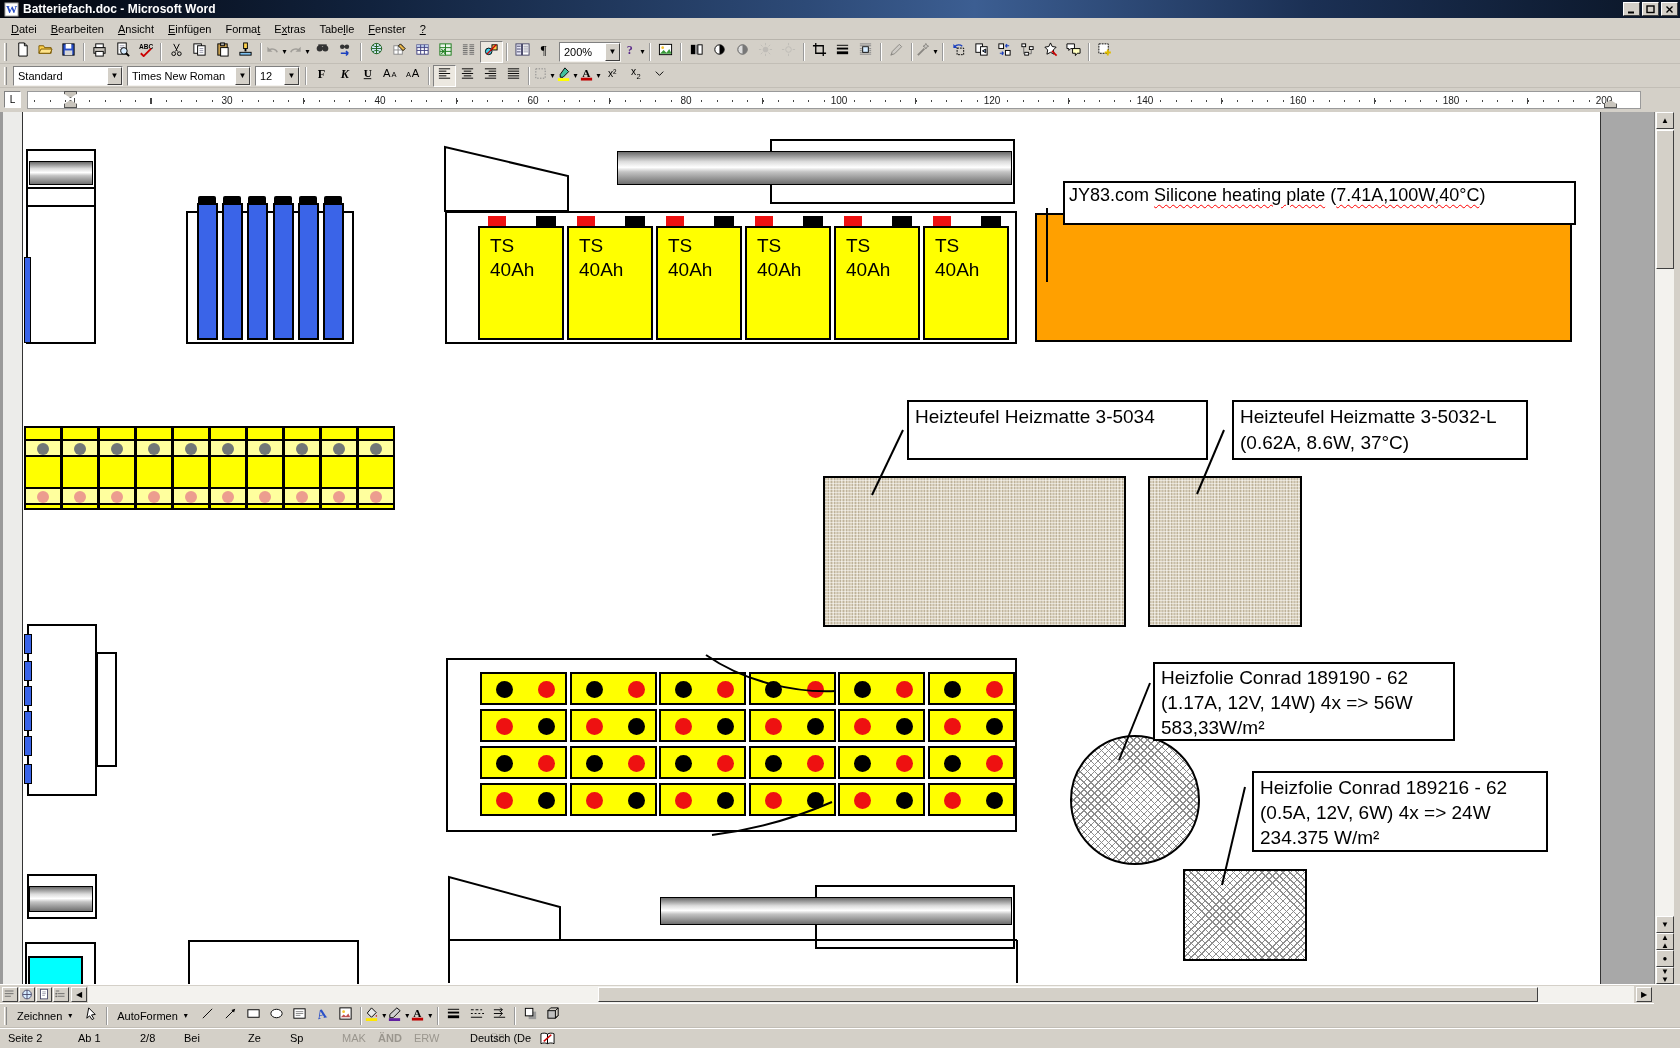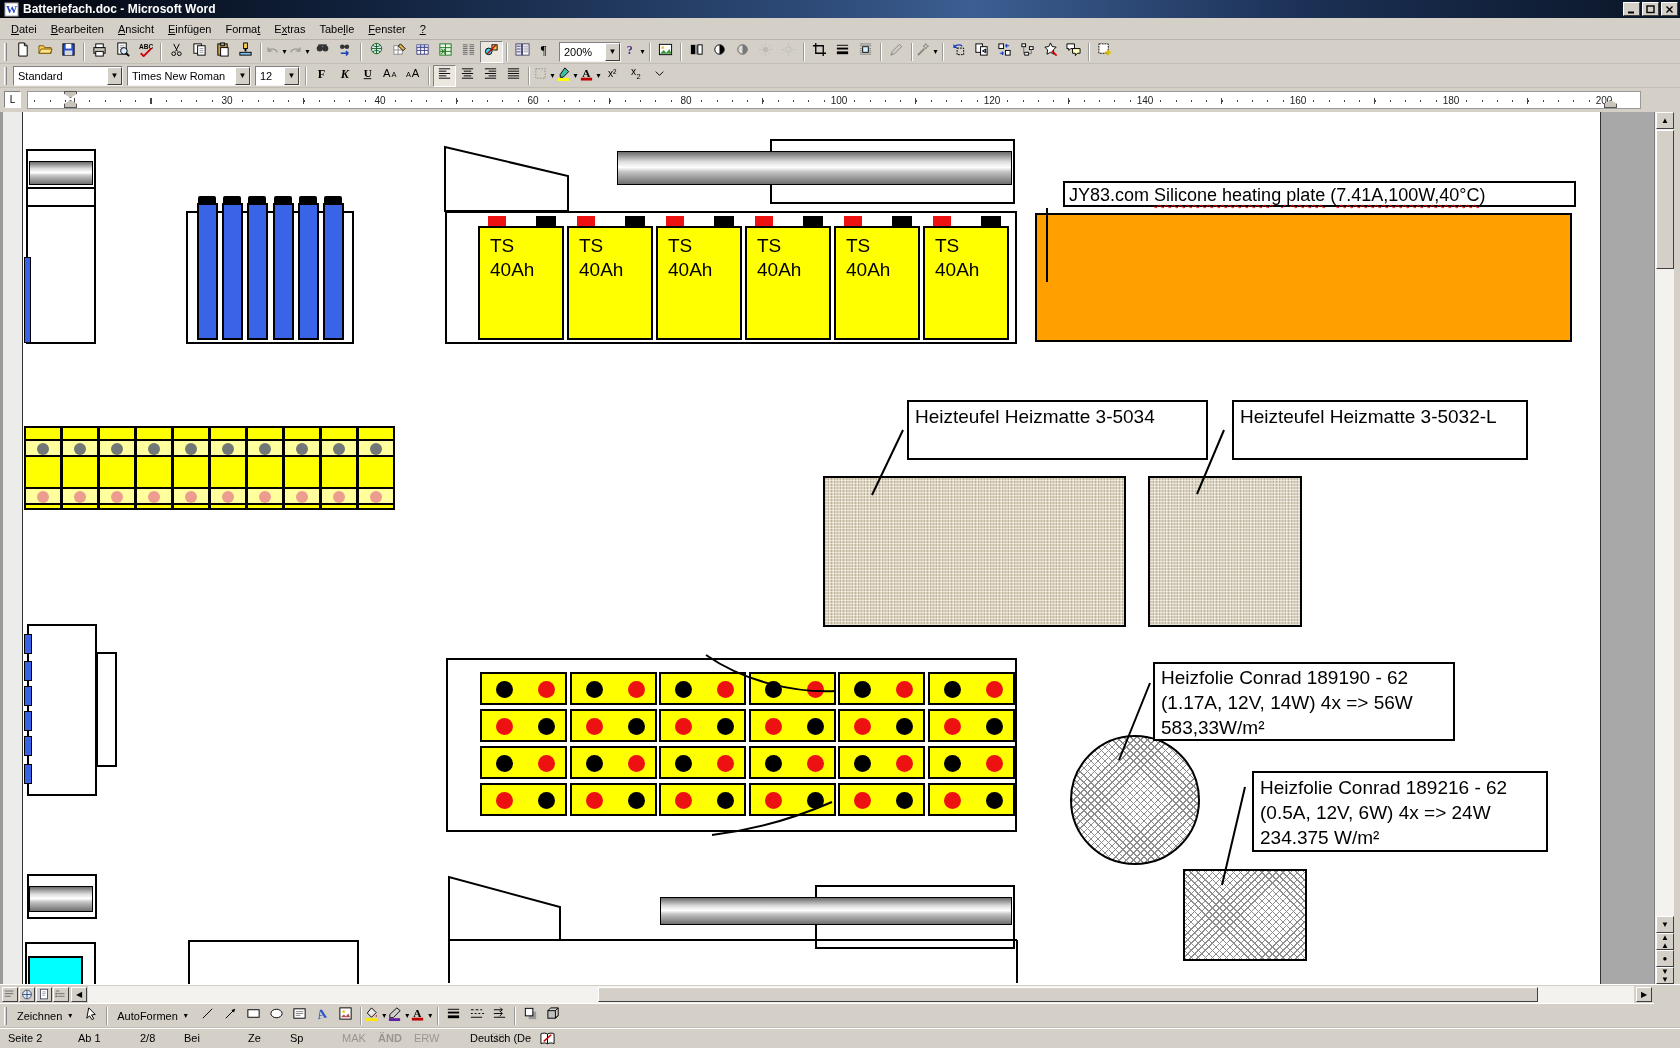--- a/index.html
+++ b/index.html
@@ -574,28 +574,29 @@
     <div class="abs" style="left: 24px; top: 145px; width: 7px; height: 86px; border: 1px solid rgb(0, 0, 0); z-index: 3; background: rgb(58, 100, 232);" id="bluesliver"></div>
 
     <div class="outline" style="left:186px;top:99px;width:168px;height:133px"></div>
     <div id="bluecells"></div>
 
     <div class="outline" style="left:770px;top:27px;width:245px;height:65px"></div>
     <div class="metal" style="left:617px;top:39px;width:395px;height:34px"></div>
     <div class="outline" style="left:445px;top:99px;width:572px;height:133px"></div>
     <div id="tscells"></div>
 
-    <div class="lblbox sm" style="left:1063px;top:69px;width:513px;height:26px" id="orange-label"><span>JY83.com </span><span class="wavy">Silicone heating plate</span><span> (</span><span class="wavy">7.41A,100W,40°C</span><span>)</span></div>
+    <div class="lblbox sm" style="left:1063px;top:69px;width:513px;height:44px" id="orange-label"><span>JY83.com </span><span class="wavy">Silicone heating plate</span><span> (</span><span class="wavy">7.41A,100W,40°C</span><span>)</span></div>
     <div class="abs" style="left: 1035px; top: 101px; width: 537px; height: 129px; border: 2px solid rgb(0, 0, 0); z-index: 2; background: rgb(255, 160, 0);" id="orangeplate"></div>
 
     <div class="lblbox" style="left:907px;top:288px;width:301px;height:60px">
       <div>Heizteufel Heizmatte 3-5034</div>
     </div>
     <div class="lblbox" style="left:1232px;top:288px;width:296px;height:60px">
       <div>Heizteufel Heizmatte 3-5032-L</div>
+      <div>(0.62A, 8.6W, 37°C)</div>
     </div>
     <div class="mat" style="left: 823px; top: 364px; width: 303px; height: 151px; background-color: rgb(217, 208, 188);"></div>
     <div class="mat" style="left: 1148px; top: 364px; width: 154px; height: 151px; background-color: rgb(217, 208, 188);"></div>
 
     <div class="outline" style="left:446px;top:546px;width:571px;height:174px"></div>
     <div id="dotcells"></div>
 
     <div class="lblbox" style="left:1153px;top:550px;width:302px;height:79px;line-height:25px;padding-top:1px">
       <div>Heizfolie Conrad 189190 - 62</div>
       <div>(1.17A, 12V, 14W) 4x =&gt; 56W</div>

